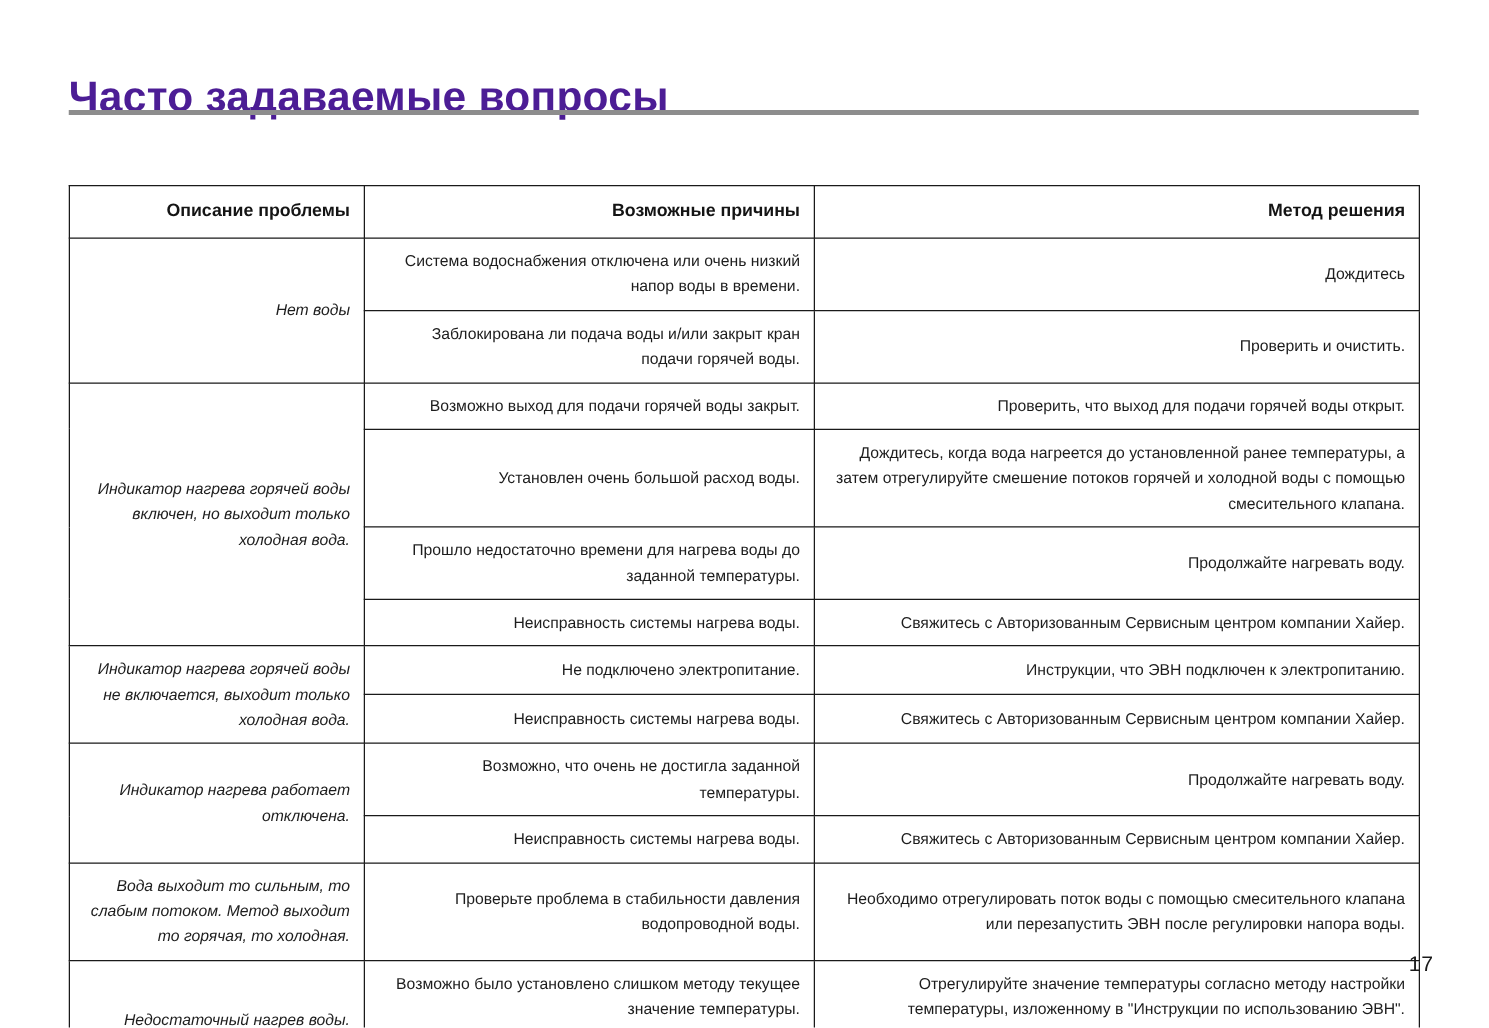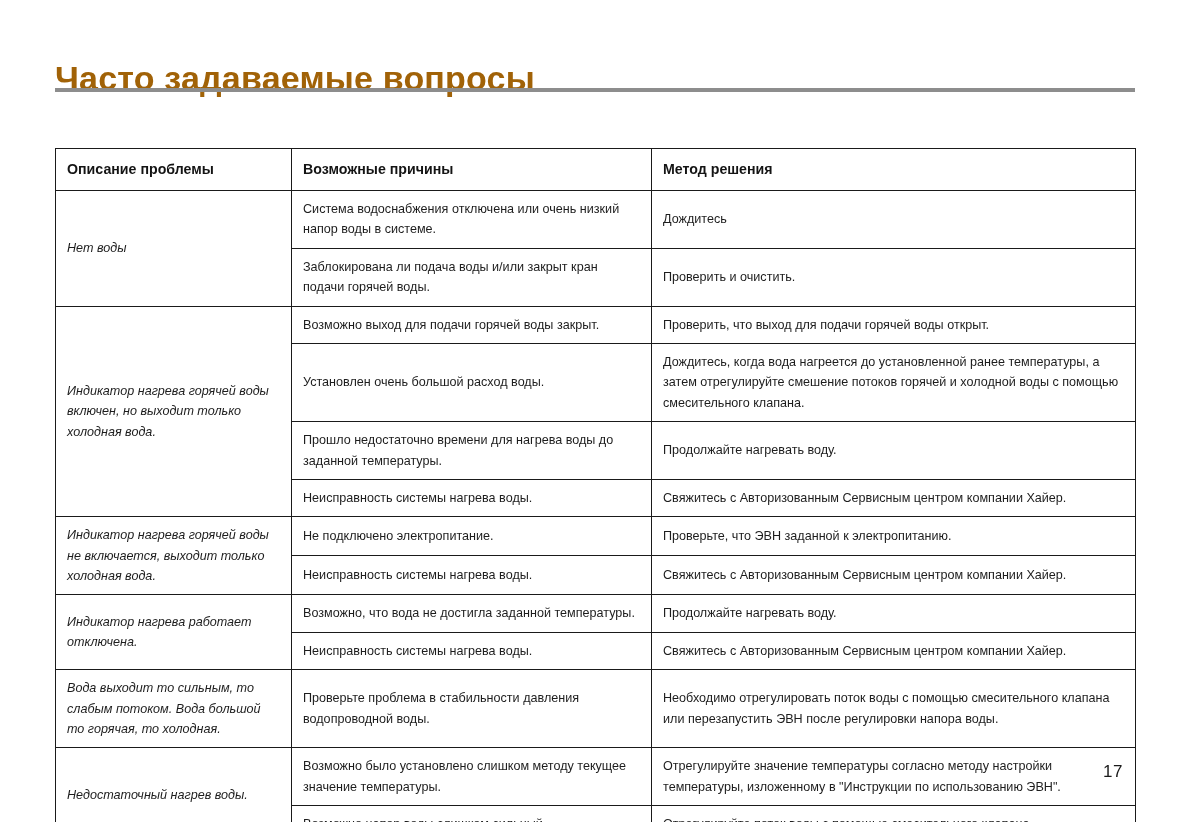--- a/index.html
+++ b/index.html
@@ -24,21 +24,21 @@
   }
 
   
   .page-title {
     position: absolute;
     left: 55px;
     top: 36px;
     font-size: 34px;
     font-weight: bold;
     letter-spacing: 0.2px;
-    color: #a16207;
+    color: #4c1d95;
     line-height: 1.15;
     white-space: nowrap;
   }
 
   .title-rule {
     position: absolute;
     left: 55px;
     top: 88px;
     width: 1080px;
     height: 4px;
@@ -61,21 +61,21 @@
   }
 
   table.faq-table col.c-problem  { width: 236px; }
   table.faq-table col.c-cause    { width: 360px; }
   table.faq-table col.c-solution { width: 484px; }
 
   table.faq-table th,
   table.faq-table td {
     border: 1.2px solid #1a1a1a;
     vertical-align: middle;
-    text-align: left;
+    text-align: right;
     padding: 8px 11px;
     font-size: 12.6px;
     line-height: 1.62;
     color: #1d1d1d;
   }
 
   table.faq-table thead th {
     font-size: 14.2px;
     font-weight: bold;
     padding-top: 9px;
@@ -95,21 +95,21 @@
     padding-left: 12px;
   }
 
   td.solution-cell {
     padding-left: 12px;
   }
 
   
   .page-number {
     position: absolute;
-    right: 68px;
+    right: 44px;
     top: 762px;
     font-size: 17px;
     color: #1a1a1a;
     letter-spacing: 0.5px;
   }
 </style>
 </head>
 <body>
 
 <div class="page">
@@ -128,21 +128,21 @@
       <thead>
         <tr>
           <th>Описание проблемы</th>
           <th>Возможные причины</th>
           <th>Метод решения</th>
         </tr>
       </thead>
       <tbody id="faq-body">
           <tr>
             <td class="problem-cell" rowspan="2">Нет воды</td>
-            <td class="cause-cell">Система водоснабжения отключена или очень низкий напор воды в системе.</td>
+            <td class="cause-cell">Система водоснабжения отключена или очень низкий напор воды в времени.</td>
             <td class="solution-cell">Дождитесь</td>
           </tr>
           <tr>
             <td class="cause-cell">Заблокирована ли подача воды и/или закрыт кран подачи горячей воды.</td>
             <td class="solution-cell">Проверить и очистить.</td>
           </tr>
           <tr>
             <td class="problem-cell" rowspan="4">Индикатор нагрева горячей воды включен, но выходит только холодная вода.</td>
             <td class="cause-cell">Возможно выход для подачи горячей воды закрыт.</td>
             <td class="solution-cell">Проверить, что выход для подачи горячей воды открыт.</td>
@@ -155,37 +155,37 @@
             <td class="cause-cell">Прошло недостаточно времени для нагрева воды до заданной температуры.</td>
             <td class="solution-cell">Продолжайте нагревать воду.</td>
           </tr>
           <tr>
             <td class="cause-cell">Неисправность системы нагрева воды.</td>
             <td class="solution-cell">Свяжитесь с Авторизованным Сервисным центром компании Хайер.</td>
           </tr>
           <tr>
             <td class="problem-cell" rowspan="2">Индикатор нагрева горячей воды не включается, выходит только холодная вода.</td>
             <td class="cause-cell">Не подключено электропитание.</td>
-            <td class="solution-cell">Проверьте, что ЭВН заданной к электропитанию.</td>
+            <td class="solution-cell">Инструкции, что ЭВН подключен к электропитанию.</td>
           </tr>
           <tr>
             <td class="cause-cell">Неисправность системы нагрева воды.</td>
             <td class="solution-cell">Свяжитесь с Авторизованным Сервисным центром компании Хайер.</td>
           </tr>
           <tr>
             <td class="problem-cell" rowspan="2">Индикатор нагрева работает отключена.</td>
-            <td class="cause-cell">Возможно, что вода не достигла заданной температуры.</td>
+            <td class="cause-cell">Возможно, что очень не достигла заданной температуры.</td>
             <td class="solution-cell">Продолжайте нагревать воду.</td>
           </tr>
           <tr>
             <td class="cause-cell">Неисправность системы нагрева воды.</td>
             <td class="solution-cell">Свяжитесь с Авторизованным Сервисным центром компании Хайер.</td>
           </tr>
           <tr>
-            <td class="problem-cell" rowspan="1">Вода выходит то сильным, то слабым потоком. Вода большой то горячая, то холодная.</td>
+            <td class="problem-cell" rowspan="1">Вода выходит то сильным, то слабым потоком. Метод выходит то горячая, то холодная.</td>
             <td class="cause-cell">Проверьте проблема в стабильности давления водопроводной воды.</td>
             <td class="solution-cell">Необходимо отрегулировать поток воды с помощью смесительного клапана или перезапустить ЭВН после регулировки напора воды.</td>
           </tr>
           <tr>
             <td class="problem-cell" rowspan="2">Недостаточный нагрев воды.</td>
             <td class="cause-cell">Возможно было установлено слишком методу текущее значение температуры.</td>
             <td class="solution-cell">Отрегулируйте значение температуры согласно методу настройки температуры, изложенному в "Инструкции по использованию ЭВН".</td>
           </tr>
           <tr>
             <td class="cause-cell">Возможно напор воды слишком сильный.</td>

